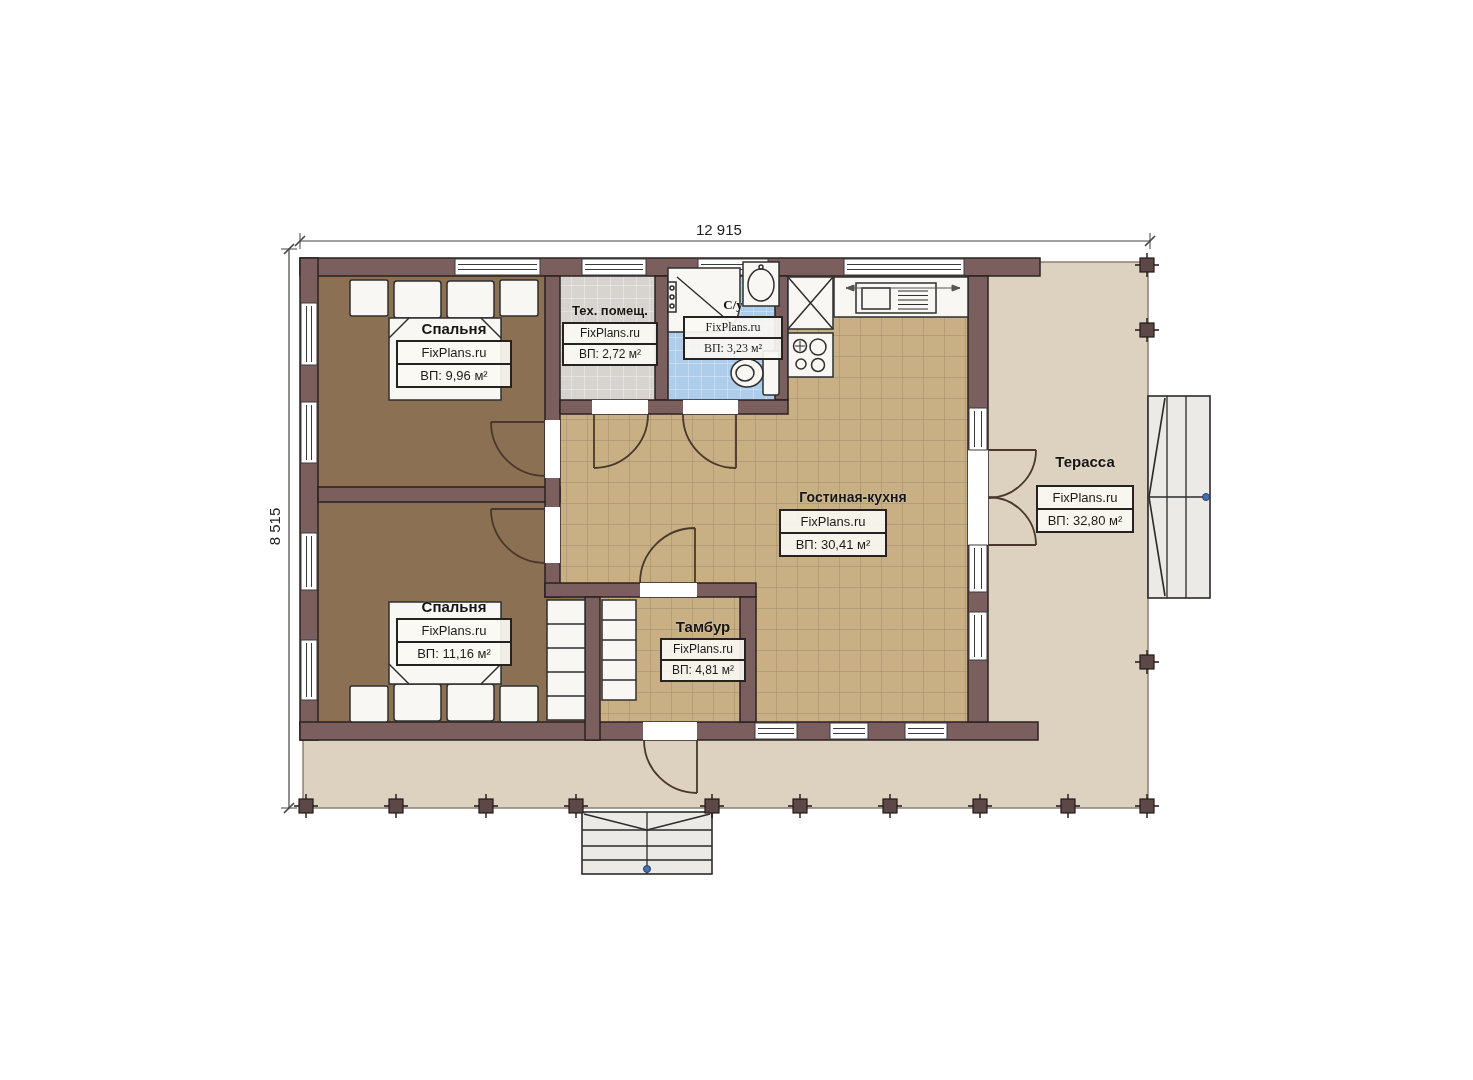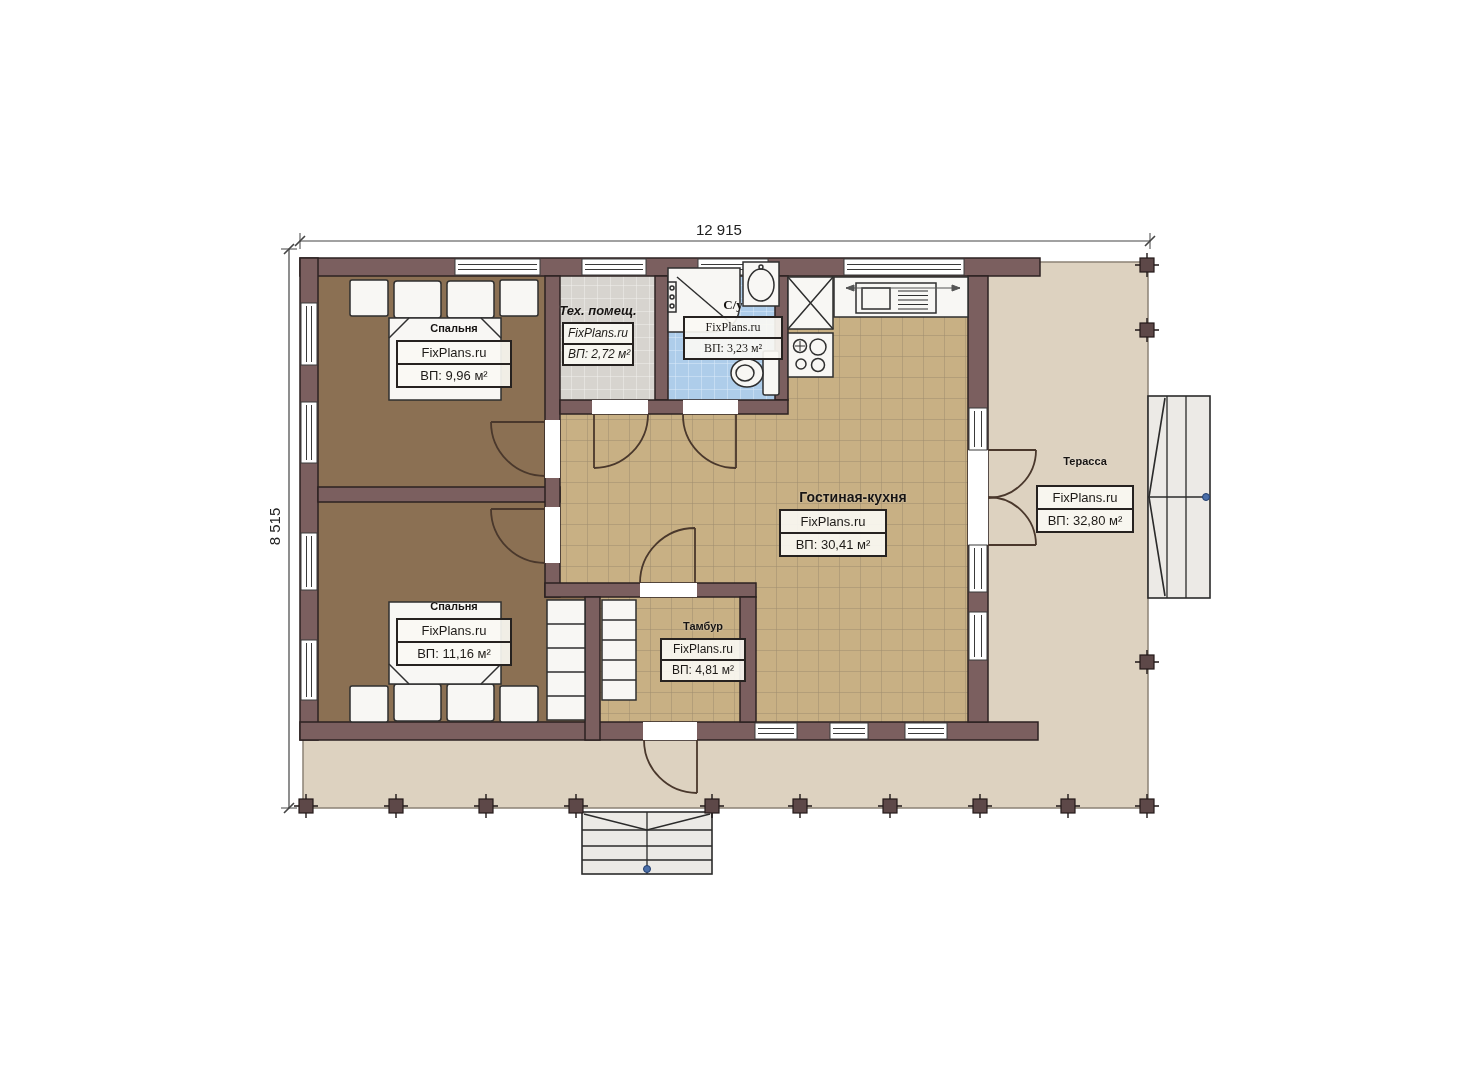--- a/index.html
+++ b/index.html
@@ -1,21 +1,21 @@
 <!DOCTYPE html>
 <html><head>
 <meta charset="utf-8">
 <style>
   html,body{margin:0;padding:0;background:#ffffff;}
   body{width:1473px;height:1080px;position:relative;overflow:hidden;
        font-family:"Liberation Sans","DejaVu Sans",sans-serif;}
   #plan{position:absolute;left:0;top:0;width:1473px;height:1080px;}
   svg{position:absolute;left:0;top:0;}
   .room-label{position:absolute;display:flex;flex-direction:column;align-items:center;z-index:5;}
-  .room-title{font-weight:bold;color:#171412;font-size:11px;line-height:17px;white-space:nowrap;
+  .room-title{font-weight:bold;color:#171412;font-size:15px;line-height:17px;white-space:nowrap;
               text-shadow:0 0 2px rgba(255,255,255,.55);}
   .room-title.small{font-size:13px;}
   .label-box{margin-top:3px;border:2px solid #262220;background:rgba(250,248,243,.92);
              width:100%;box-sizing:border-box;}
   .label-row{text-align:center;font-size:13px;line-height:21px;color:#1d1a17;white-space:nowrap;
              padding:0 4px;}
   .label-row.area{border-top:2px solid #262220;}
   .room-label.compact .label-row{font-size:12px;line-height:19px;}
   .dim-label{position:absolute;font-size:15px;color:#222;background:#fff;padding:0 4px;z-index:4;}
   .dim-left{transform:rotate(-90deg);transform-origin:center center;}
@@ -288,21 +288,21 @@
 <div class="dim-label dim-left" style="left:252px;top:518px;">8 515</div>
 
 <div class="room-label" style="left:396px;top:320px;width:116px;">
   <div class="room-title">Спальня</div>
   <div class="label-box">
     <div class="label-row watermark">FixPlans.ru</div>
     <div class="label-row area">ВП: 9,96 м²</div>
   </div>
 </div>
 
-<div class="room-label compact" style="left:562px;top:302px;width:72px;font-style:italic;">
+<div class="room-label compact" style="left:562px;top:302px;width:96px;">
   <div class="room-title small">Тех. помещ.</div>
   <div class="label-box">
     <div class="label-row watermark">FixPlans.ru</div>
     <div class="label-row area">ВП: 2,72 м²</div>
   </div>
 </div>
 
 <div class="room-label compact" style="left:683px;top:296px;width:100px;font-family:Liberation Serif, serif;">
   <div class="room-title small">С/у</div>
   <div class="label-box">

